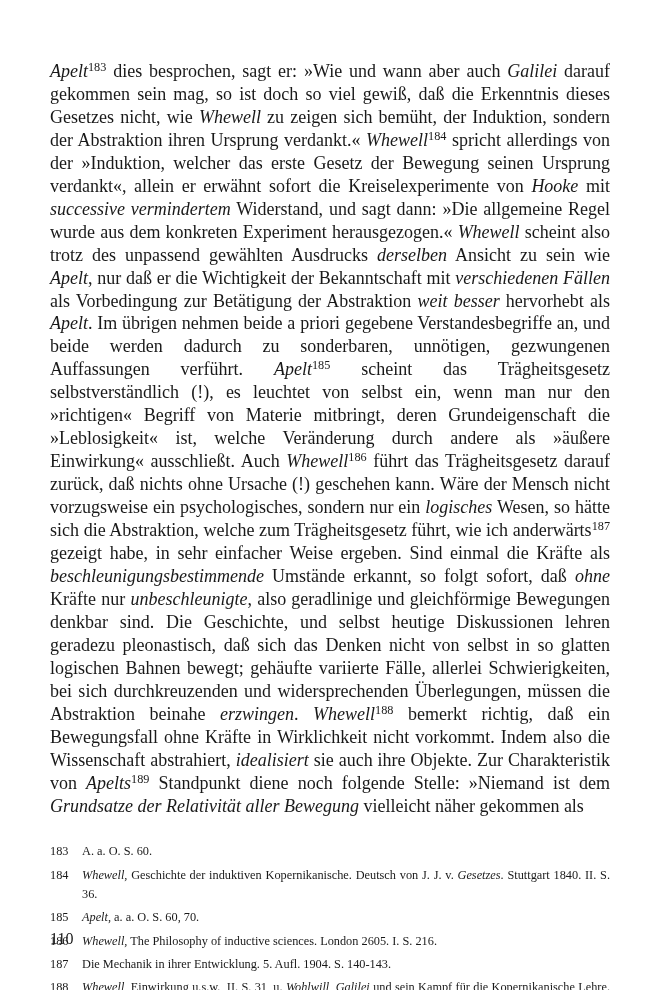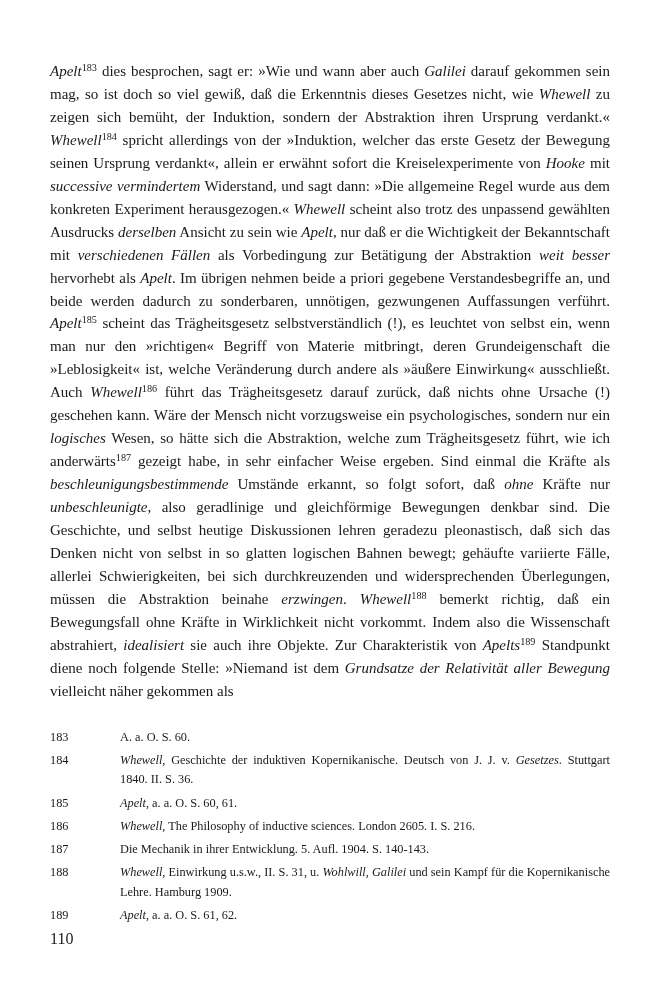--- a/index.html
+++ b/index.html
@@ -15,21 +15,21 @@
     overflow: hidden;
   }
   .page {
     position: relative;
     width: 660px;
     height: 990px;
     box-sizing: border-box;
     padding: 60px 50px 0 50px;
   }
   .body-text {
-    font-size: 15px;
+    font-size: 18px;
     line-height: 22.95px;
     text-align: justify;
     text-justify: inter-word;
     hyphens: none;
     color: #191919;
   }
   .body-text p {
     margin: 0;
     text-indent: 0;
   }
@@ -54,21 +54,20 @@
   }
   .fn-num {
     flex: 0 0 32px;
     text-align: left;
     font-variant-numeric: lining-nums;
   }
   .fn-text {
     flex: 1 1 auto;
     text-align: justify;
     text-justify: inter-word;
-    margin-left: 38px;
   }
   .page-number {
     position: absolute;
     left: 50px;
     top: 930px;
     font-size: 16px;
     color: #191919;
   }
 </style>
 </head>
@@ -85,21 +84,21 @@
         <div class="fn">
           <div class="fn-num">183</div>
           <div class="fn-text"><span>A. a. O. S. 60.</span></div>
         </div>
         <div class="fn">
           <div class="fn-num">184</div>
           <div class="fn-text"><i>Whewell</i><span>, Geschichte der induktiven Kopernikanische. Deutsch von J. J. v. </span><i>Gesetzes</i><span>. Stuttgart 1840. II. S. 36.</span></div>
         </div>
         <div class="fn">
           <div class="fn-num">185</div>
-          <div class="fn-text"><i>Apelt</i><span>, a. a. O. S. 60, 61.</span></div>
+          <div class="fn-text"><i>Apelt</i><span>, a. a. O. S. 60, 70.</span></div>
         </div>
         <div class="fn">
           <div class="fn-num">186</div>
           <div class="fn-text"><i>Whewell</i><span>, The Philosophy of inductive sciences. London 2605. I. S. 216.</span></div>
         </div>
         <div class="fn">
           <div class="fn-num">187</div>
           <div class="fn-text"><span>Die Mechanik in ihrer Entwicklung. 5. Aufl. 1904. S. 140-143.</span></div>
         </div>
         <div class="fn">

